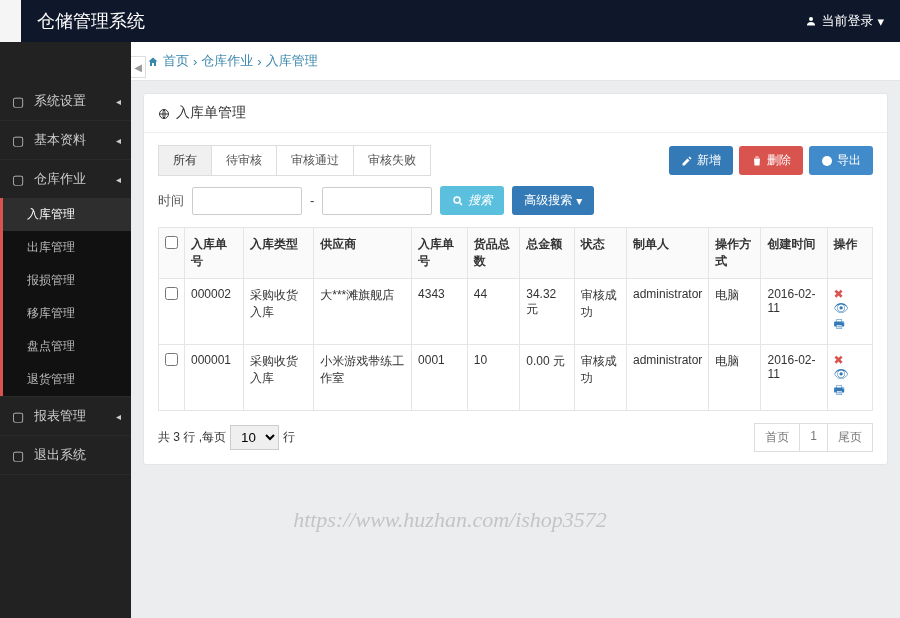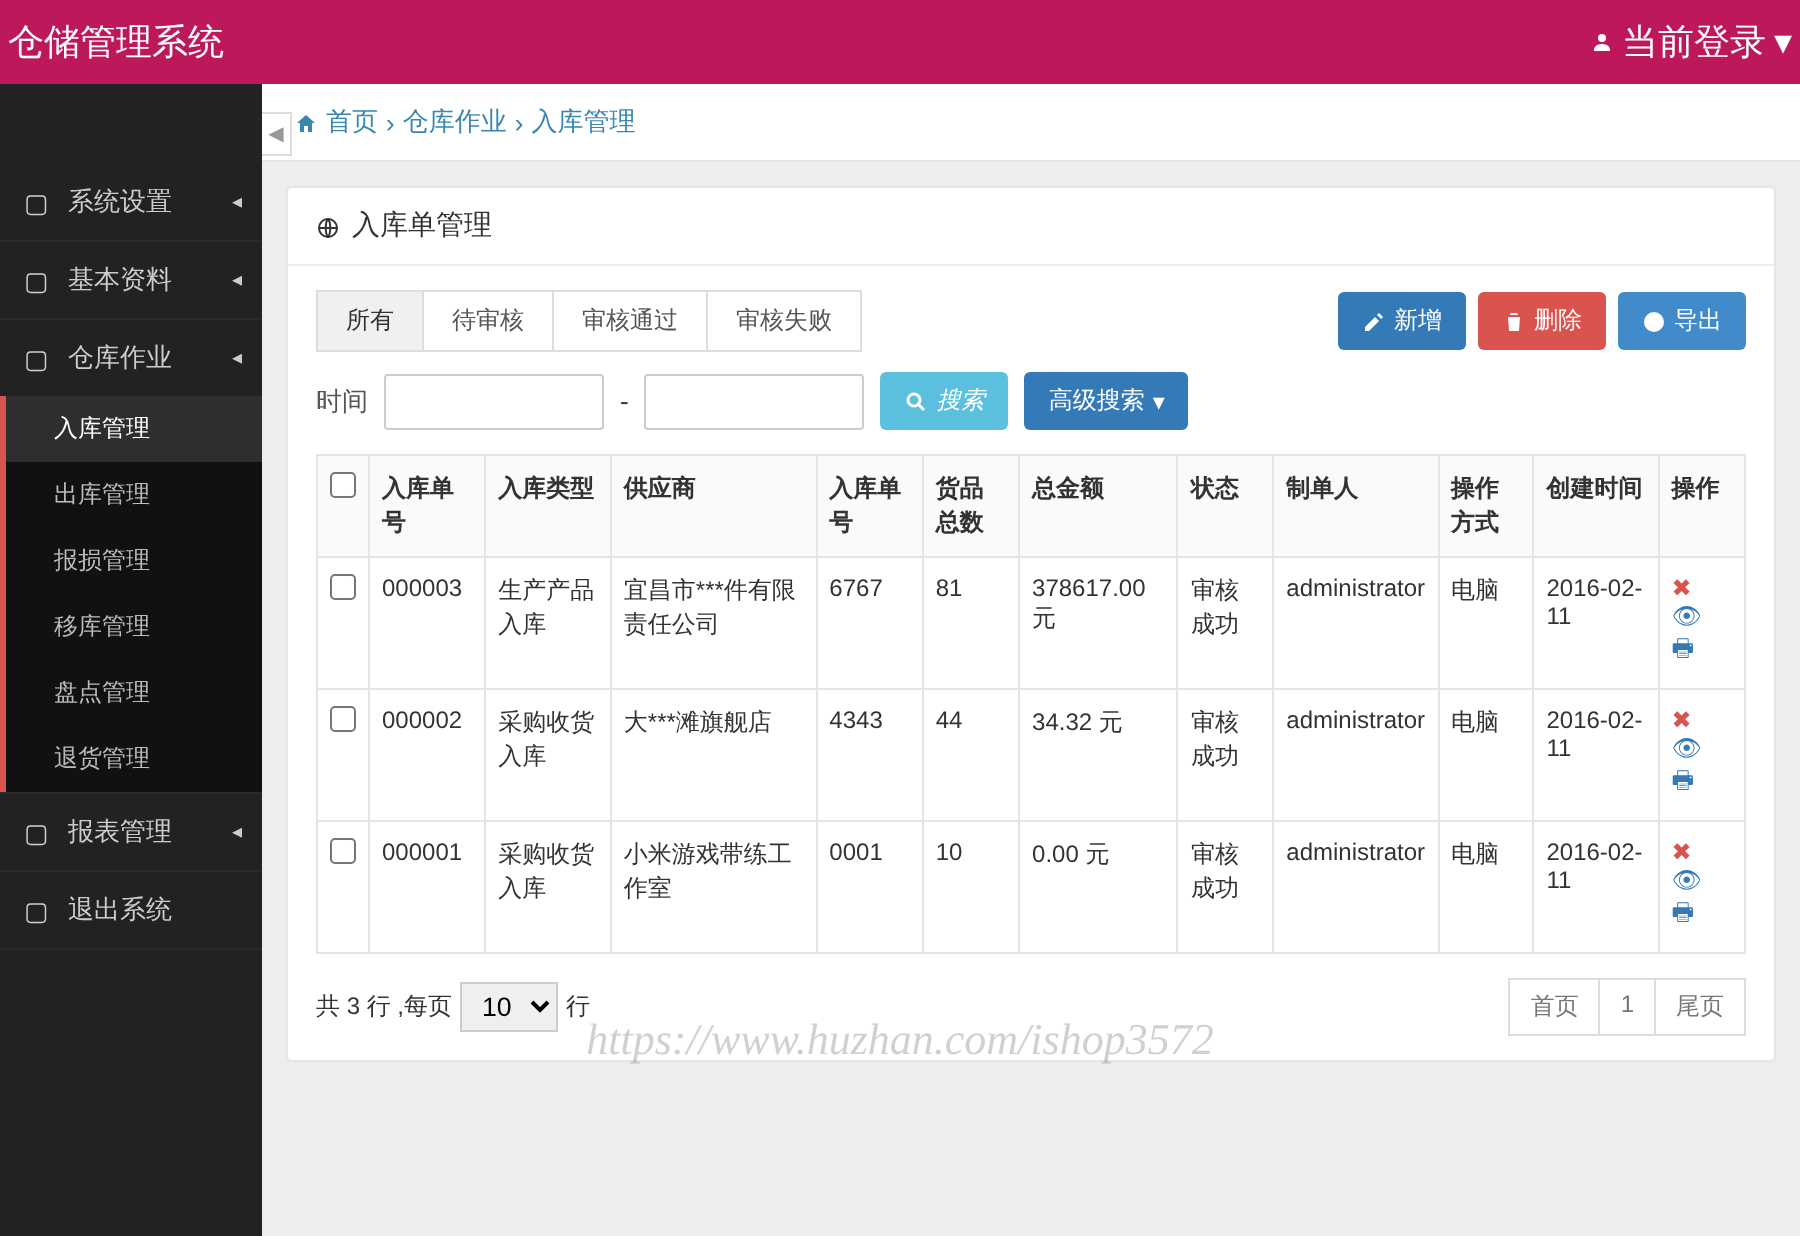--- a/index.html
+++ b/index.html
@@ -1,20 +1,20 @@
 <!DOCTYPE html>
 <html><head>
 <meta charset="utf-8">
 <style>
 * { margin: 0; padding: 0; box-sizing: border-box; }
 body { font-family: "Microsoft YaHei", Arial, sans-serif; font-size: 13px; color: #333; background: #f5f5f5; width: 900px; height: 618px; overflow: hidden; }
 
-.topbar { background: #be185d; color: #fff; height: 42px; display: flex; align-items: center; justify-content: space-between; padding: 0 4px; }
+.topbar { background: #0f172a; color: #fff; height: 42px; display: flex; align-items: center; justify-content: space-between; padding: 0 16px; margin-left: 21px; }
 .topbar .brand { font-size: 18px; }
-.topbar .login { font-size: 18px; display: flex; align-items: center; gap: 4px; justify-content: space-between; }
+.topbar .login { font-size: 13px; display: flex; align-items: center; gap: 4px; justify-content: space-between; }
 .topbar .login svg { width: 12px; height: 12px; }
 
 .container { display: flex; height: calc(100% - 42px); }
 
 .sidebar { width: 131px; background: #222; color: #ccc; position: relative; }
 .sidebar .collapse-tab { position: absolute; right: -15px; top: 14px; width: 15px; height: 22px; background: #fff; border: 1px solid #ddd; border-left: none; display: flex; align-items: center; justify-content: center; color: #999; font-size: 10px; }
 .nav-group { border-bottom: 1px solid #2a2a2a; }
 .nav-title { padding: 10px 12px; display: flex; align-items: center; gap: 8px; cursor: pointer; font-size: 13px; position: relative; }
 .nav-title .ico { width: 14px; height: 14px; display: inline-flex; }
 .nav-title .caret { position: absolute; right: 10px; font-size: 10px; }
@@ -210,38 +210,20 @@
               <th>货品总数</th>
               <th>总金额</th>
               <th>状态</th>
               <th>制单人</th>
               <th>操作方式</th>
               <th>创建时间</th>
               <th>操作</th>
             </tr>
           </thead>
           <tbody id="table-body">
-              <tr>
-    <td><input type="checkbox" style=""></td>
-    <td>000003</td>
-    <td>生产产品入库</td>
-    <td>宜昌市***件有限责任公司</td>
-    <td>6767</td>
-    <td>81</td>
-    <td>378617.00 元</td>
-    <td>审核成功</td>
-    <td>administrator</td>
-    <td>电脑</td>
-    <td>2016-02-11</td>
-    <td>
-      <span class="op-ico del">✖</span>
-      <span class="op-ico">👁</span><br>
-      <span class="op-ico">🖶</span>
-    </td>
-              </tr>
               <tr>
     <td><input type="checkbox" style=""></td>
     <td>000002</td>
     <td>采购收货入库</td>
     <td>大***滩旗舰店</td>
     <td>4343</td>
     <td>44</td>
     <td>34.32 元</td>
     <td>审核成功</td>
     <td>administrator</td>

